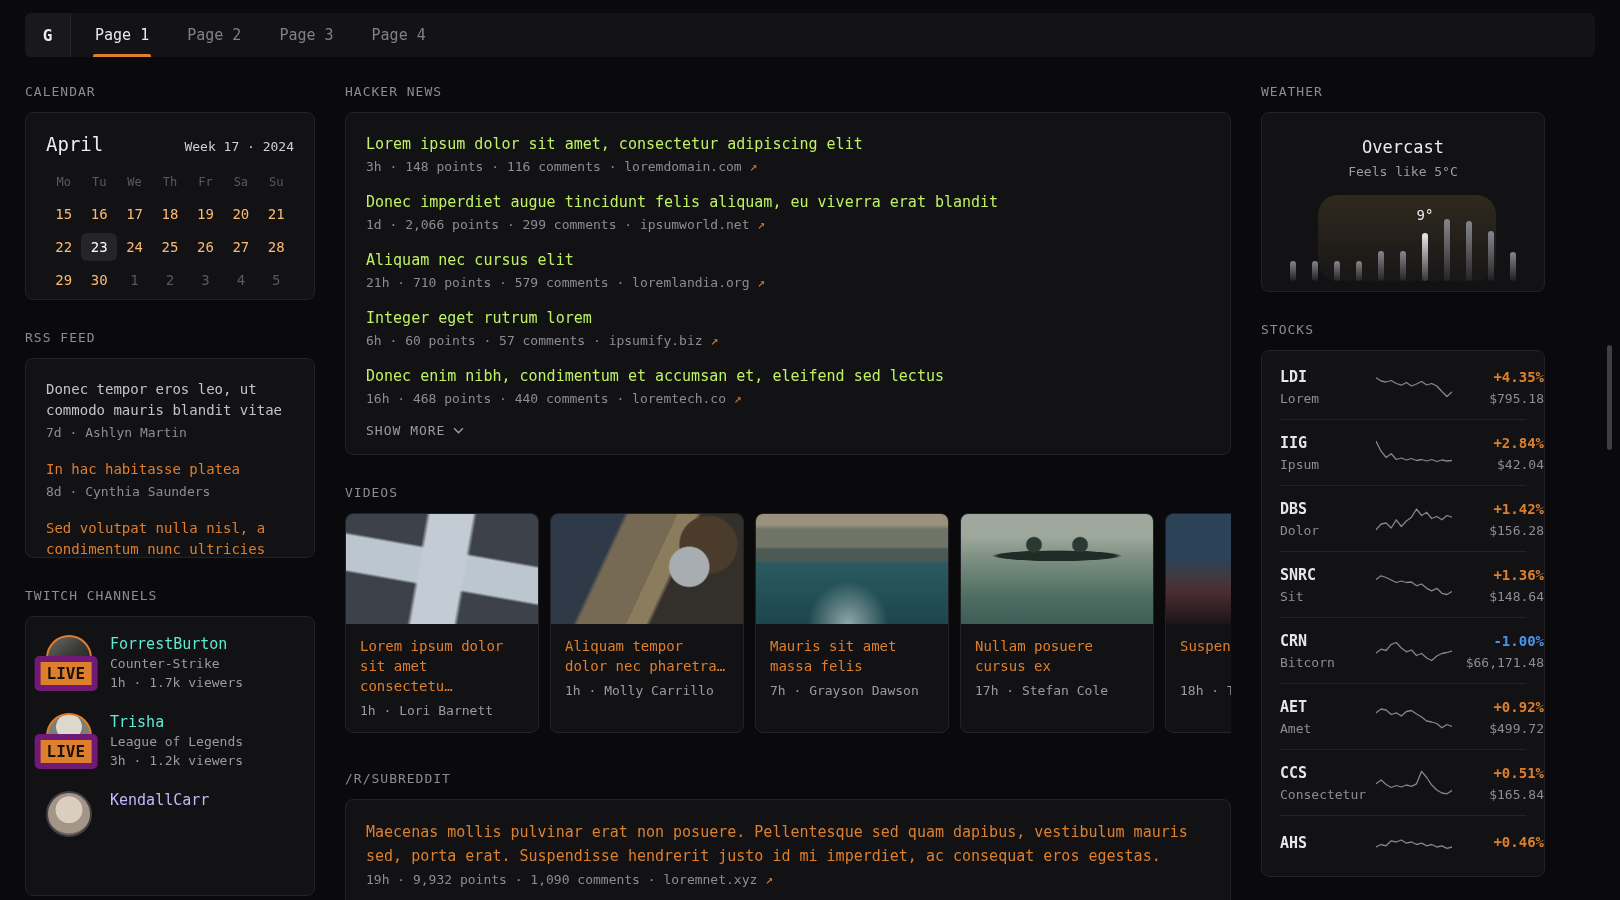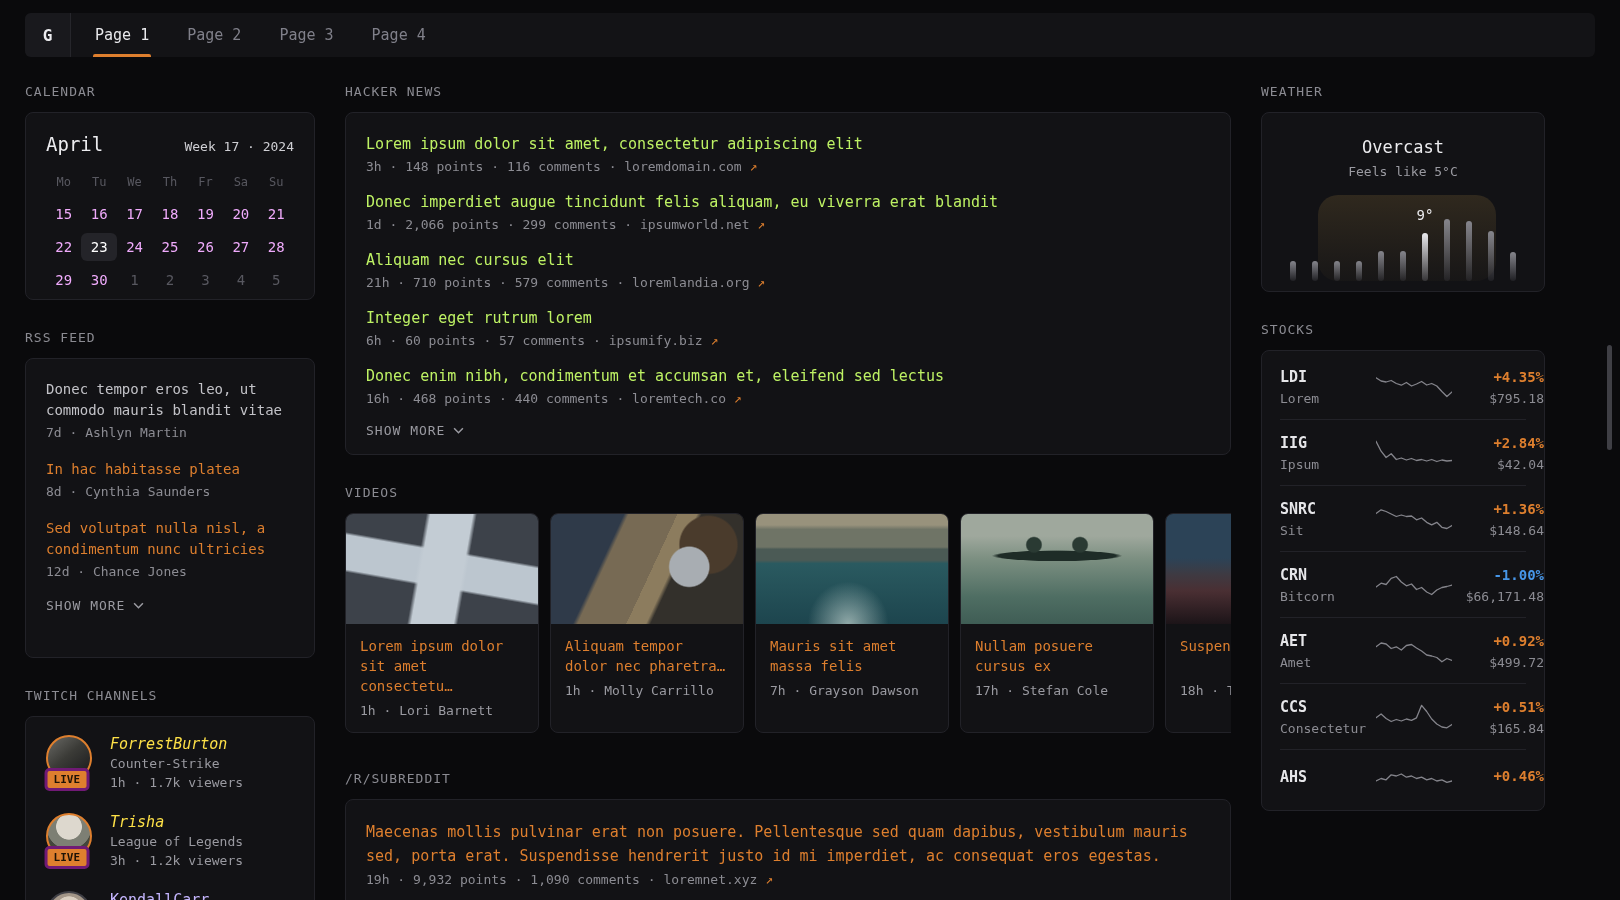--- a/index.html
+++ b/index.html
@@ -29,48 +29,48 @@
   .section { margin-bottom:30px; }
   .section-title { font-size:13px; letter-spacing:1px; color:#8b8b92; margin-bottom:13px; }
   .card { background:#121215; border:1px solid #222228; border-radius:8px; padding:20px; overflow:hidden; }
   
   .cal-card { height:188px; }
   .cal-head { display:flex; justify-content:space-between; align-items:baseline; margin-bottom:16px; }
   .cal-month { font-size:19px; color:#ececef; }
   .cal-week { font-size:13px; color:#cfcfd4; }
   .cal-grid { display:grid; grid-template-columns:repeat(7,1fr); row-gap:5px; text-align:center; align-items:center; }
   .cal-dow { font-size:12px; color:#585860; padding:4px 0 6px; }
-  .cal-date { font-size:14px; color:#f0abfc; padding:6px 0; border-radius:6px; cursor:pointer; }
+  .cal-date { font-size:14px; color:#fdba74; padding:6px 0; border-radius:6px; cursor:pointer; }
   .cal-date.selected { background:#242429; color:#ffffff; }
   .cal-date.dim { color:#585860; }
   
-  .rss-card { height:300px; }
+  .rss-card { height:200px; }
   .rss-item { margin-bottom:17px; }
   .rss-title { display:block; font-size:14px; line-height:21px; color:#de7f2e; cursor:pointer; text-decoration:none; }
   .rss-title.read { color:#c3c3c8; }
   .item-meta { font-size:13px; color:#8c8c93; margin-top:3px; line-height:18px; }
   .show-more { display:flex; align-items:center; gap:8px; background:none; border:none;
     font-family:inherit; font-size:13px; letter-spacing:1px; color:#9a9aa1; cursor:pointer; padding:0; margin-top:2px; }
   .chevron { width:11px; height:7px; }
   .chevron path { fill:none; stroke:#9a9aa1; stroke-width:1.4; }
   
   .tw-card { height:280px; padding:18px 20px; }
   .tw-row { display:flex; gap:18px; margin-bottom:22px; align-items:flex-start; }
   .tw-avatar-wrap { position:relative; flex:none; }
   .tw-avatar { width:46px; height:46px; border-radius:50%; border:2px solid #3f3f45; }
   .tw-row.live .tw-avatar { border-color:#de7f2e; }
   .av-forrest { background:linear-gradient(140deg,#6a6a66 0%,#3b3b37 45%,#17171a 100%); }
   .av-trisha  { background:radial-gradient(circle at 50% 28%,#ddd8ce 0 34%,#7d7f74 36% 60%,#43463c 62%); }
   .av-kendall { background:radial-gradient(circle at 50% 40%,#d9cec0 0 40%,#a39688 42% 70%,#7a6e60 72%); }
   .live-badge { position:absolute; left:50%; transform:translateX(-55%); bottom:-10px;
-    background:#de7f2e; color:#1d1206; font-size:11px; font-weight:bold; padding:2px 6px;
-    border-radius:5px; border:3px solid #701a75; }
+    background:#de7f2e; color:#1d1206; font-size:16px; font-weight:bold; padding:2px 6px;
+    border-radius:5px; border:6px solid #701a75; }
   .tw-row:not(.live) .live-badge { display:none; }
   .tw-name { font-size:15px; line-height:18px; color:#c4b5fd; }
-  .tw-row.live .tw-name { color:#fde047;font-style:italic; }
+  .tw-row.live .tw-name { color:#5eead4; }
   .tw-sub { font-size:13px; color:#9a9aa1; margin-top:3px; line-height:16px; }
   
   .hn-card { height:343px; }
   .hn-item { margin-bottom:15px; }
   .hn-title { display:block; font-size:15px; line-height:22px; color:#bef264; text-decoration:none; cursor:pointer; }
   .arrow { color:#de7f2e; }
   .sub-card { height:140px; }
   .sub-title { display:block; font-size:15px; line-height:24px; color:#de7f2e; text-decoration:none; cursor:pointer; }
   
   .videos-row { display:flex; gap:11px; width:886px; overflow:hidden; }
@@ -497,20 +497,35 @@
               <svg class="spark" viewBox="0 0 76 30">
                 <polyline points="0.0,3.3 5.1,13.2 10.1,19.5 15.2,15.8 20.3,21.5 25.3,20.0 30.4,22.0 35.5,20.5 40.5,22.5 45.6,21.5 50.7,23.0 55.7,21.5 60.8,23.5 65.9,22.0 70.9,23.0 76.0,22.5"></polyline>
               </svg>
             </div>
             <div class="stock-right">
               <div class="stock-change">+2.84%</div>
               <div class="stock-price">$42.04</div>
             </div>
           </div>
 
+          <div class="stock-row">
+            <div class="stock-left">
+              <div class="stock-ticker">DBS</div>
+              <div class="stock-name">Dolor</div>
+            </div>
+            <div class="spark-wrap">
+              <svg class="spark" viewBox="0 0 76 30">
+                <polyline points="0.0,25.8 5.1,20.0 10.1,19.0 15.2,24.0 20.3,15.8 25.3,22.5 30.4,17.0 35.5,13.2 40.5,5.0 45.6,11.5 50.7,8.3 55.7,14.5 60.8,12.5 65.9,15.8 70.9,11.5 76.0,13.2"></polyline>
+              </svg>
+            </div>
+            <div class="stock-right">
+              <div class="stock-change">+1.42%</div>
+              <div class="stock-price">$156.28</div>
+            </div>
+          </div>
 
           <div class="stock-row">
             <div class="stock-left">
               <div class="stock-ticker">SNRC</div>
               <div class="stock-name">Sit</div>
             </div>
             <div class="spark-wrap">
               <svg class="spark" viewBox="0 0 76 30">
                 <polyline points="0.0,9.5 5.1,5.8 10.1,7.5 15.2,10.0 20.3,12.5 25.3,11.0 30.4,12.5 35.5,12.0 40.5,15.8 45.6,14.0 50.7,18.3 55.7,20.8 60.8,18.3 65.9,23.3 70.9,24.5 76.0,21.5"></polyline>
               </svg>

